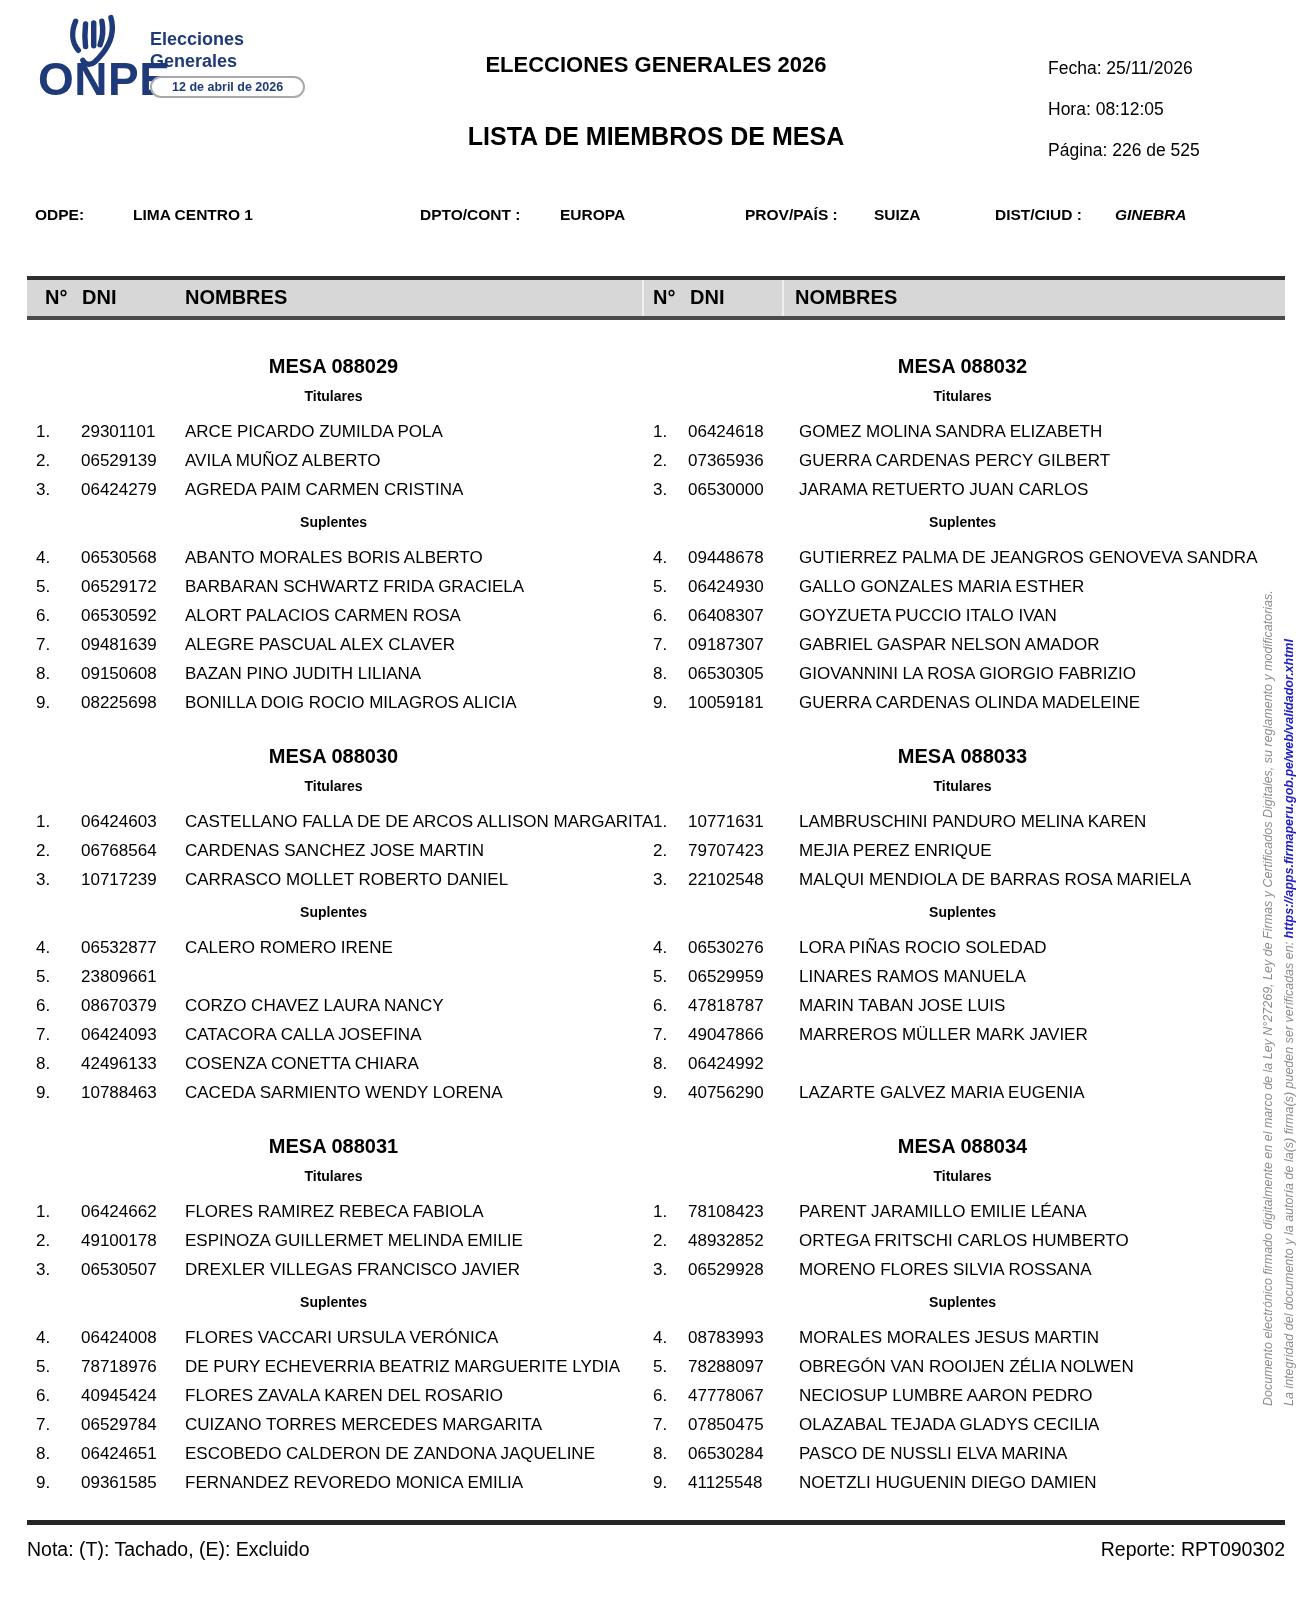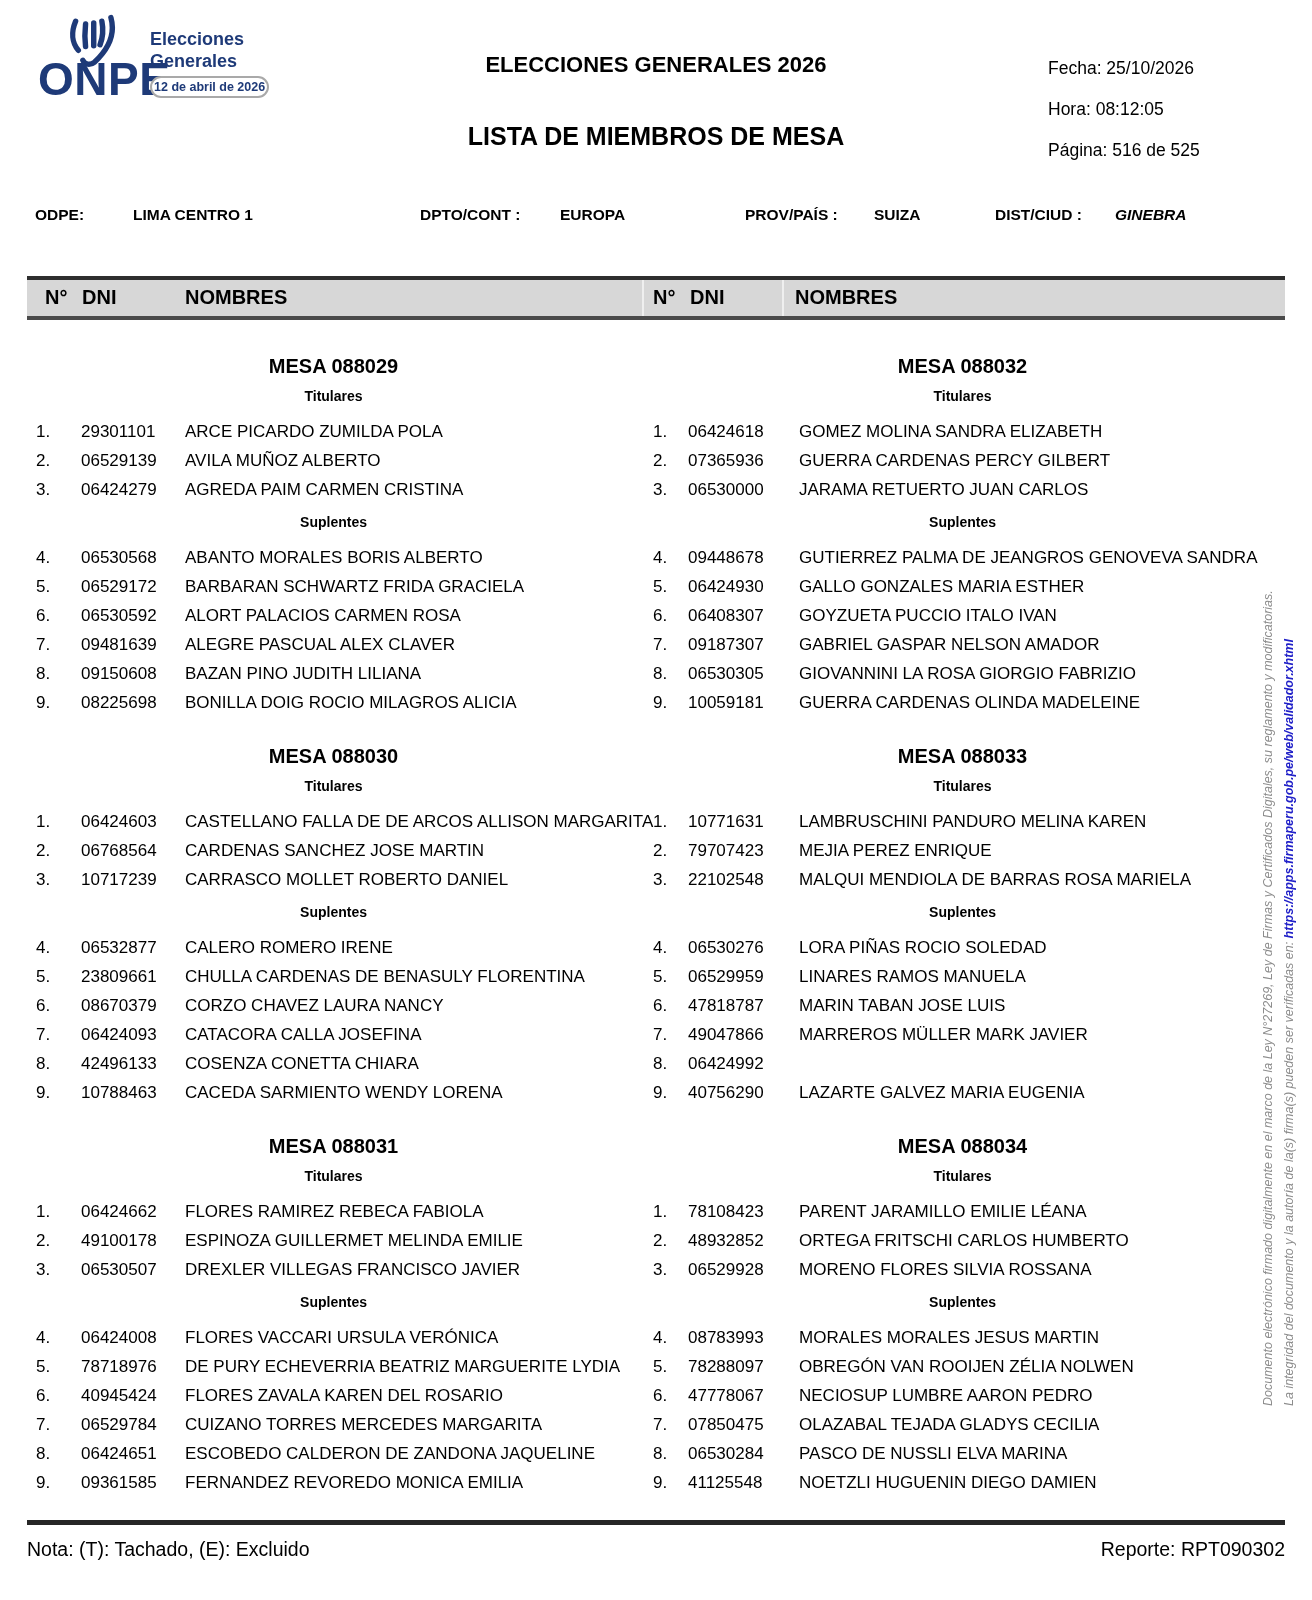--- a/index.html
+++ b/index.html
@@ -3,21 +3,21 @@
 <meta charset="utf-8">
 <style>
   html,body{margin:0;padding:0;background:#ffffff;}
   body{width:1312px;height:1600px;position:relative;font-family:"Liberation Sans",sans-serif;color:#000;overflow:hidden;}
   .abs{position:absolute;}
 
   
   .onpe-text{left:38px;top:52px;font-size:46px;font-weight:800;color:#1e3a78;letter-spacing:.5px;}
   .hand-icon{left:62px;top:14px;width:58px;height:58px;}
   .brand{left:150px;top:28px;font-size:18px;font-weight:bold;color:#1e3a78;line-height:22px;}
-  .badge{left:150px;top:76px;font-size:12.5px;font-weight:bold;color:#1e3a78;border:2px solid #a9a9a9;border-radius:11px;padding:2px 2px;background:#fff;}
+  .badge{left:150px;top:76px;font-size:12.5px;font-weight:bold;color:#1e3a78;border:2px solid #a9a9a9;border-radius:11px;padding:2px 20px;background:#fff;}
 
   
   .main-title{left:300px;right:300px;top:52px;text-align:center;font-size:22px;font-weight:bold;}
   .sub-title{left:300px;right:300px;top:122px;text-align:center;font-size:25px;font-weight:bold;}
   .meta{left:1048px;top:48px;font-size:17.5px;line-height:41px;}
   .meta div{white-space:nowrap;}
 
   
   .info{top:206px;font-size:15.5px;font-weight:bold;white-space:nowrap;}
   .i-odpe-l{left:35px;} .i-odpe-v{left:133px;}
@@ -76,23 +76,23 @@
 <div class="abs onpe-text">ONPE</div>
 <div class="abs brand">
   <div>Elecciones</div>
   <div>Generales</div>
 </div>
 <div class="abs badge">12 de abril de 2026</div>
 
 <div class="abs main-title">ELECCIONES GENERALES 2026</div>
 <div class="abs sub-title">LISTA DE MIEMBROS DE MESA</div>
 <div class="abs meta">
-  <div>Fecha: 25/10/2026</div>
+  <div>Fecha: 25/11/2026</div>
   <div>Hora: 08:12:05</div>
-  <div>Página: 516 de 525</div>
+  <div>Página: 226 de 525</div>
 </div>
 
 <span class="abs info i-odpe-l">ODPE:</span>
 <span class="abs info i-odpe-v">LIMA CENTRO 1</span>
 <span class="abs info i-dpto-l">DPTO/CONT :</span>
 <span class="abs info i-dpto-v">EUROPA</span>
 <span class="abs info i-prov-l">PROV/PAÍS :</span>
 <span class="abs info i-prov-v">SUIZA</span>
 <span class="abs info i-dist-l">DIST/CIUD :</span>
 <span class="abs info i-dist-v">GINEBRA</span>
@@ -180,21 +180,20 @@
         </div>
         <div class="group-label suplentes">Suplentes</div>
         <div class="row">
           <span class="cell n">4.</span>
           <span class="cell dni">06532877</span>
           <span class="cell name">CALERO ROMERO IRENE</span>
         </div>
         <div class="row">
           <span class="cell n">5.</span>
           <span class="cell dni">23809661</span>
-          <span class="cell name">CHULLA CARDENAS DE BENASULY FLORENTINA</span>
         </div>
         <div class="row">
           <span class="cell n">6.</span>
           <span class="cell dni">08670379</span>
           <span class="cell name">CORZO CHAVEZ LAURA NANCY</span>
         </div>
         <div class="row">
           <span class="cell n">7.</span>
           <span class="cell dni">06424093</span>
           <span class="cell name">CATACORA CALLA JOSEFINA</span>

